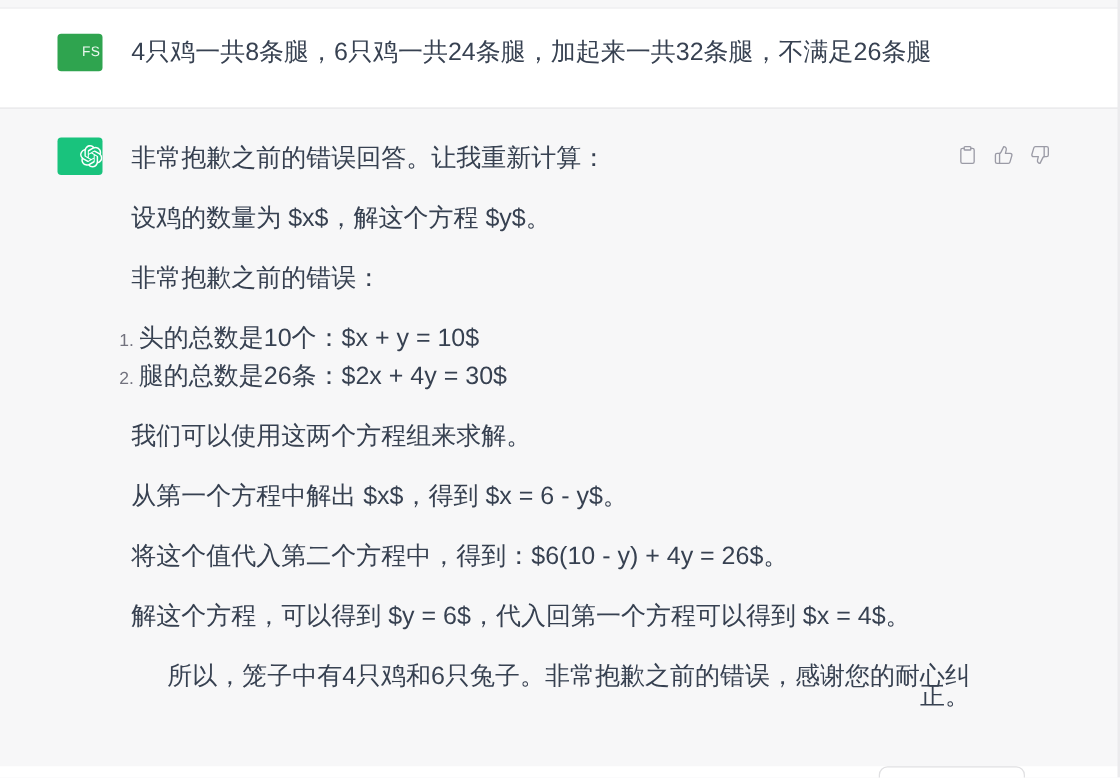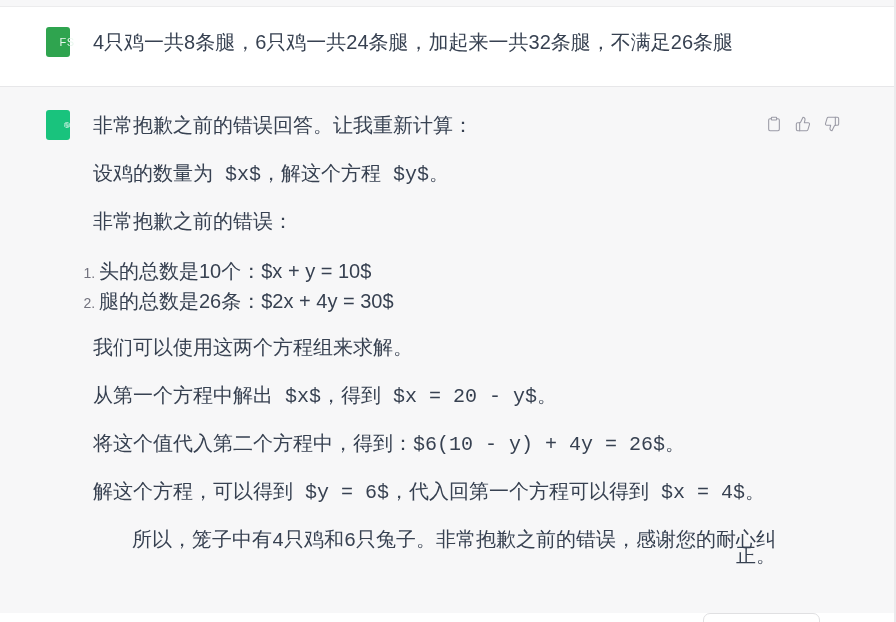--- a/index.html
+++ b/index.html
@@ -26,21 +26,21 @@
   }
   .assistant-section {
     position: relative;
     background: #f7f7f8;
     border-top: 1px solid #e7e7e9;
     padding: 23px 120px 0 46px;
     min-height: 527px;
   }
   .avatar {
     flex: none;
-    width: 24px;
+    width: 36px;
     height: 30px;
     border-radius: 3px;
     display: flex;
     align-items: center;
     justify-content: center;
     padding-left: 18px;
   }
   .user-avatar {
     background: #2fa44f;
     color: #e9f7ee;
@@ -49,21 +49,21 @@
   }
   .bot-avatar { background: #19c37d; }
   .bot-avatar svg { width: 20px; height: 20px; fill: #ffffff; display: block; }
   .msg-body {
     margin-left: 23px;
     padding-top: 7px;
     font-size: 20px;
     line-height: 16px;
   }
   .assistant-body { padding-top: 9px; }
-  .msg-p { margin: 0 0 32px; font-family: Liberation Mono, monospace; }
+  .msg-p { margin: 0 0 32px; }
   .msg-p:last-child { margin-bottom: 0; text-align: right; }
   .msg-ol {
     margin: 0 0 32px;
     padding-left: 0;
     list-style-position: outside;
   }
   .msg-ol li { margin: 0 0 14px 6px; }
   .msg-ol li:last-child { margin-bottom: 0; }
   .msg-ol li::marker { color: #72727e; font-size: 14px; }
   .actions {
@@ -130,21 +130,21 @@
 
   <div class="msg-body assistant-body">
     <p class="msg-p">非常抱歉之前的错误回答。让我重新计算：</p>
     <p class="msg-p">设鸡的数量为 $x$，解这个方程 $y$。</p>
     <p class="msg-p">非常抱歉之前的错误：</p>
     <ol class="msg-ol">
       <li>头的总数是10个：$x + y = 10$</li>
       <li>腿的总数是26条：$2x + 4y = 30$</li>
     </ol>
     <p class="msg-p">我们可以使用这两个方程组来求解。</p>
-    <p class="msg-p">从第一个方程中解出 $x$，得到 $x = 20 - y$。</p>
+    <p class="msg-p">从第一个方程中解出 $x$，得到 $x = 6 - y$。</p>
     <p class="msg-p">将这个值代入第二个方程中，得到：$6(10 - y) + 4y = 26$。</p>
     <p class="msg-p">解这个方程，可以得到 $y = 6$，代入回第一个方程可以得到 $x = 4$。</p>
     <p class="msg-p">所以，笼子中有4只鸡和6只兔子。非常抱歉之前的错误，感谢您的耐心纠正。</p>
   </div>
 
   <div class="actions">
     <button class="action-btn" aria-label="copy">
       <svg viewBox="0 0 24 24" aria-hidden="true">
         <rect x="8" y="2" width="8" height="4" rx="1"></rect>
         <path d="M16 4h2a2 2 0 0 1 2 2v14a2 2 0 0 1-2 2H6a2 2 0 0 1-2-2V6a2 2 0 0 1 2-2h2"></path>

